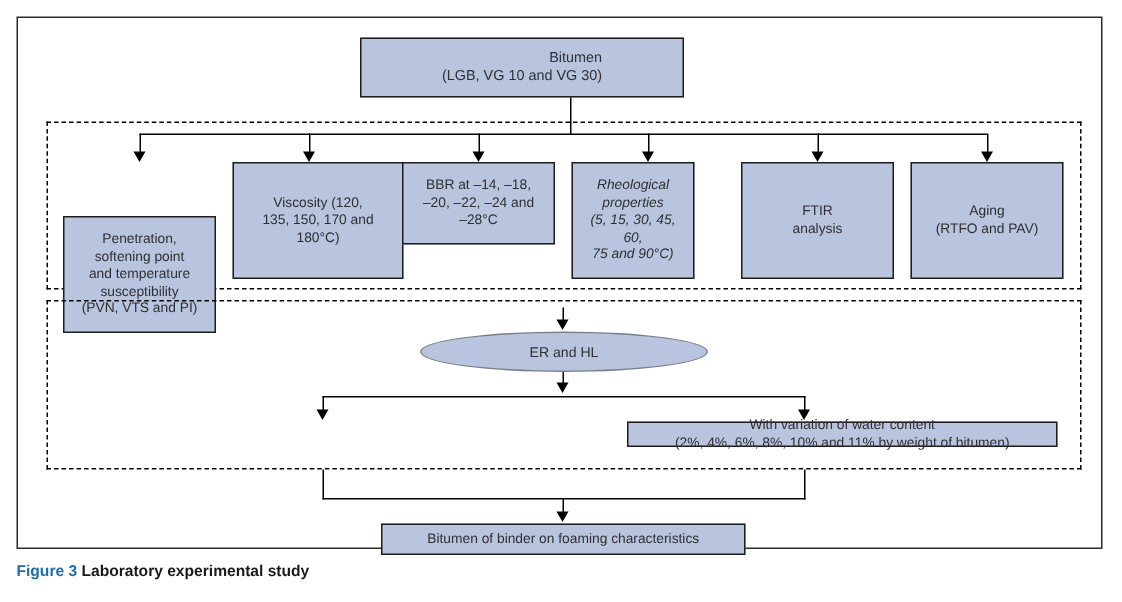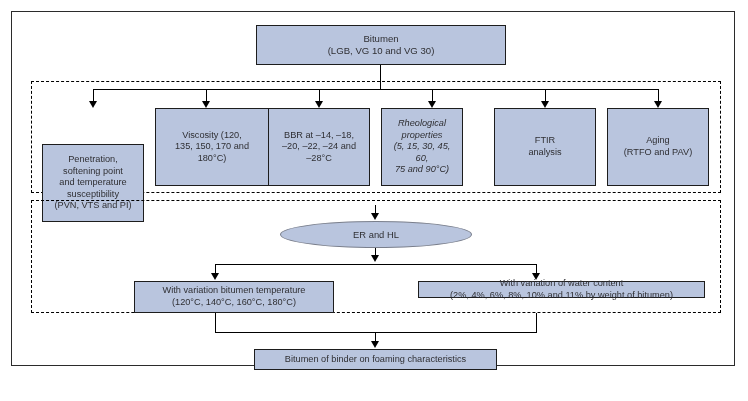--- a/index.html
+++ b/index.html
@@ -92,21 +92,21 @@
   .caption .fig-label{color:#1f6cb4;}
   .caption .fig-text{color:#1a1a1a;font-weight:bold;}
 </style>
 </head>
 <body>
 
 <div id="page">
 
   <div class="figure-frame">
 
-    <div class="node big" style="left:244px;top:13px;width:250px;height:40px;">Bitumen
+    <div class="node big" style="left:228px;top:13px;width:216px;height:40px;text-align:right;">Bitumen
 (LGB, VG 10 and VG 30)</div>
 
     <div class="line-v" style="left:368px;top:53px;height:25px;"></div>
 
     <div class="line-h" style="left:81px;top:77px;width:565px;"></div>
 
     <div class="dashed-group" style="left:19px;top:69px;width:690px;height:112px;"></div>
 
     <div class="line-v" style="left:81px;top:77px;height:13px;"></div>
     <div class="arrow-down" style="left:77.4px;top:89px;"></div>
@@ -129,21 +129,21 @@
     <div class="node" style="left:30px;top:96px;width:102px;height:78px;margin-top:36px;">Penetration,
 softening point
 and temperature
 susceptibility
 (PVN, VTS and PI)</div>
 
     <div class="node" style="left:143px;top:96px;width:114px;height:78px;">Viscosity (120,
 135, 150, 170 and
 180°C)</div>
 
-    <div class="node" style="left:256px;top:96px;width:102px;height:78px;">BBR at –14, –18,
+    <div class="node" style="left:256px;top:96px;width:102px;height:55px;">BBR at –14, –18,
 –20, –22, –24 and
 –28°C</div>
 
     <div class="node" style="left:369px;top:96px;width:82px;height:78px;font-style:italic;">Rheological
 properties
 (5, 15, 30, 45, 60,
 75 and 90°C)</div>
 
     <div class="node" style="left:595px;top:96px;width:102px;height:78px;">Aging
 (RTFO and PAV)</div>
@@ -162,30 +162,31 @@
     <div class="arrow-down" style="left:359.4px;top:243px;"></div>
 
     <div class="line-h" style="left:203px;top:252px;width:322px;"></div>
 
     <div class="line-v" style="left:203px;top:252px;height:11px;"></div>
     <div class="arrow-down" style="left:199.4px;top:261px;"></div>
 
     <div class="line-v" style="left:524px;top:252px;height:11px;"></div>
     <div class="arrow-down" style="left:520.4px;top:261px;"></div>
 
-    <div class="node" style="left:122px;top:269px;width:200px;height:32px;">With variation bitumen temperature
-(120°C, 140°C, 160°C, 180°C)</div>
 
     <div class="node" style="left:406px;top:269px;width:287px;height:17px;">With variation of water content
 (2%, 4%, 6%, 8%, 10% and 11% by weight of bitumen)</div>
 
     <div class="line-v" style="left:203px;top:301px;height:20px;"></div>
     <div class="line-v" style="left:524px;top:301px;height:20px;"></div>
     <div class="line-h" style="left:203px;top:320px;width:322px;"></div>
     <div class="line-v" style="left:363px;top:320px;height:11px;"></div>
     <div class="arrow-down" style="left:359.4px;top:329px;"></div>
 
     <div class="node" style="left:242px;top:337px;width:243px;height:21px;">Bitumen of binder on foaming characteristics</div>
 
   </div>
 
+  <div class="caption">
+    <span class="fig-label">Figure 3</span><span> </span><span class="fig-text">Laboratory experimental study</span>
+  </div>
 
 </div>
 
 </body></html>

